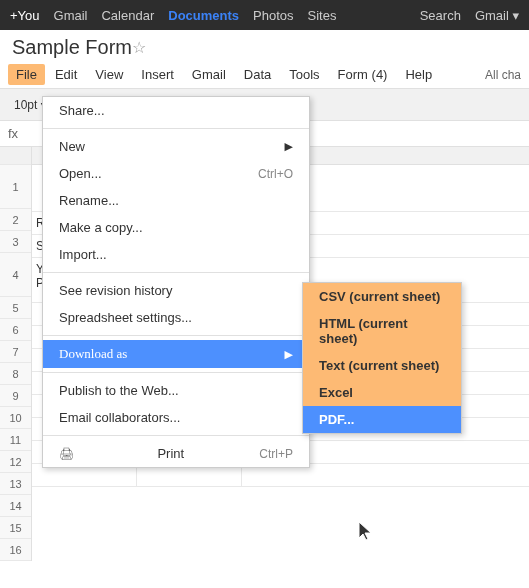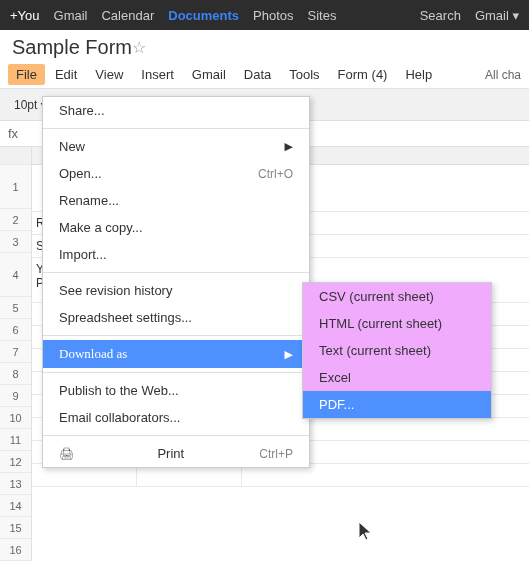--- a/index.html
+++ b/index.html
@@ -194,26 +194,27 @@
       background: #e0e0e0;
       margin: 4px 0;
     }
     .menu-icon { margin-right: 8px; font-size: 12px; color: #666; }
 
     
     .download-submenu {
       position: absolute;
       top: 282px;
       left: 302px;
-      width: 190px;
-      background: #f0abfc;
+      width: 160px;
+      background: #fdba74;
       border: 1px solid #ccc;
       box-shadow: 2px 2px 6px rgba(0,0,0,0.2);
       z-index: 30;
       pointer-events: all;
+      font-weight: bold;
     }
     .download-item {
       padding: 6px 16px;
       cursor: pointer;
       font-size: 13px;
       color: #333;
     }
     .download-item.pdf-hover { background: #4d90fe; color: #fff; }
   </style>
 </head>

